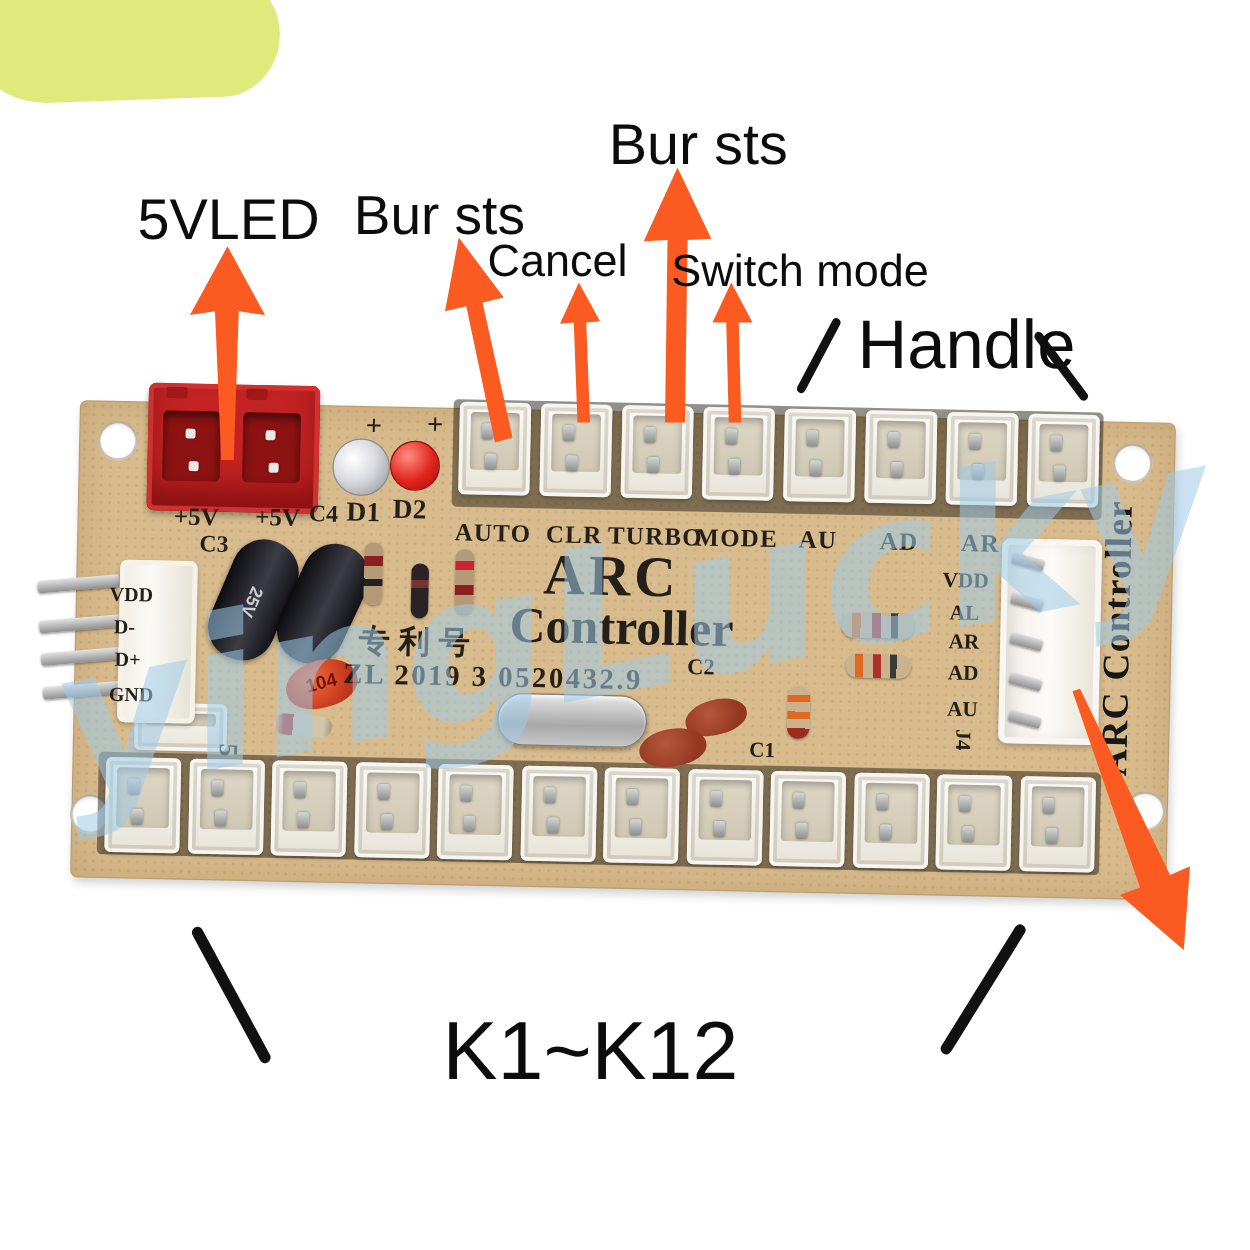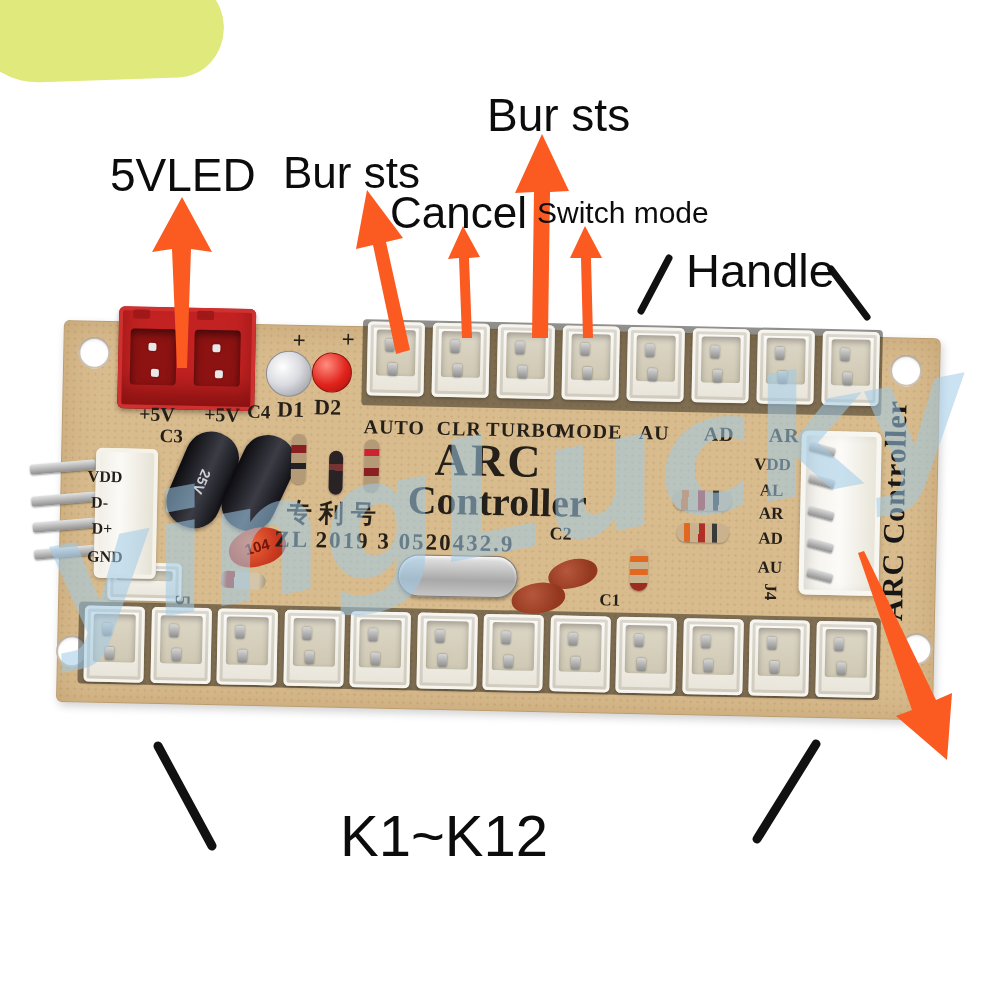--- a/index.html
+++ b/index.html
@@ -339,20 +339,20 @@
     <polygon points="947,760 952,693 936,700 864,551 858,553 912,710 896,716" fill="#fb5a20"></polygon>
     <line x1="669" y1="258" x2="641" y2="311" stroke="#111" stroke-width="7" stroke-linecap="round"></line>
     <line x1="831" y1="269" x2="867" y2="317" stroke="#111" stroke-width="7" stroke-linecap="round"></line>
     <line x1="158" y1="746" x2="212" y2="846" stroke="#111" stroke-width="9" stroke-linecap="round"></line>
     <line x1="816" y1="744" x2="757" y2="839" stroke="#111" stroke-width="9" stroke-linecap="round"></line>
   </svg>
 
   <span class="callout" style="left:487px;top:88px;font-size:46px">Bur sts</span>
   <span class="callout" style="left:110px;top:148px;font-size:46px">5VLED</span>
   <span class="callout" style="left:283px;top:148px;font-size:44px">Bur sts</span>
-  <span class="callout" style="left:390px;top:188px;font-size:44px">Cancel</span>
-  <span class="callout" style="left:537px;top:196px;font-size:30px">Switch mode</span>
-  <span class="callout" style="left:686px;top:243px;font-size:47px">Handle</span>
-  <span class="callout" style="left:340px;top:802px;font-size:58px">K1~K12</span>
+  <span class="callout" style="left:390px;top:188px;font-size:36px">Cancel</span>
+  <span class="callout" style="left:537px;top:196px;font-size:36px">Switch mode</span>
+  <span class="callout" style="left:686px;top:243px;font-size:55px">Handle</span>
+  <span class="callout" style="left:354px;top:802px;font-size:66px">K1~K12</span>
 
   <div class="abs logo-blob"></div>
 
 </div>
 
 </body></html>

